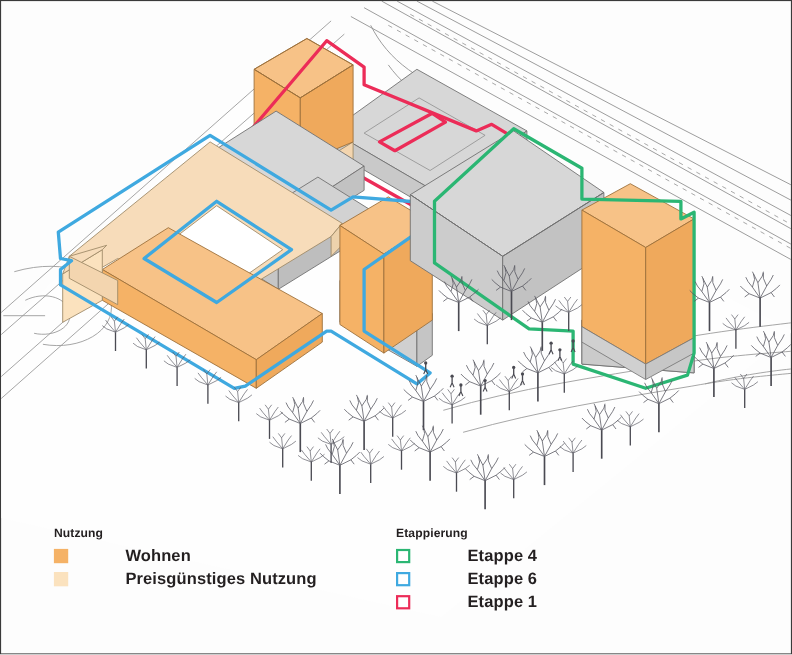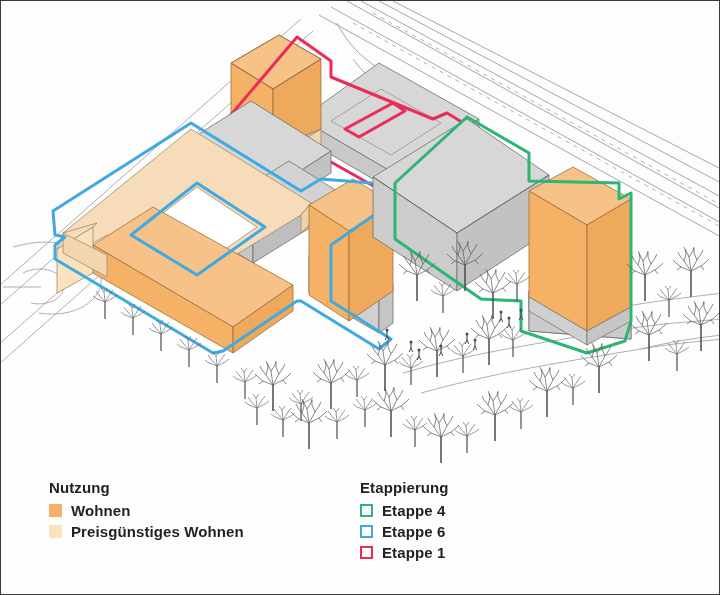--- a/index.html
+++ b/index.html
@@ -28,21 +28,21 @@
     box-sizing:border-box;
   }
   .legend-col{
     position:absolute;
     top:0;
   }
   .legend-col.left{left:48px;}
   .legend-col.right{left:359px;}
 
   .legend-title{
-    font-size:15px;
+    font-size:11px;
     font-weight:bold;
     color:#231f20;
     letter-spacing:0.1px;
     margin:0 0 4px 0;
     white-space:nowrap;
   }
   .legend-row{
     display:flex;
     align-items:center;
     height:20px;
@@ -59,20 +59,21 @@
     background:#ffffff;
     border-width:2px;
     border-style:solid;
   }
   .legend-label{
     font-size:15px;
     font-weight:bold;
     color:#231f20;
     line-height:15px;
     letter-spacing:0.1px;
+    margin-left:43px;
   }
 </style>
 </head>
 <body>
 
 <div id="page">
 
   <svg id="drawing" viewBox="0 0 720 595">
 
     <defs>
@@ -305,21 +306,21 @@
     <div class="legend-col left">
       <div class="legend-title">Nutzung</div>
 
       <div class="legend-row">
         <span class="swatch" style="background:#F5B266;"></span>
         <span class="legend-label">Wohnen</span>
       </div>
 
       <div class="legend-row">
         <span class="swatch" style="background:#FBE2BE;"></span>
-        <span class="legend-label">Preisgünstiges Wohnen</span>
+        <span class="legend-label">Preisgünstiges Nutzung</span>
       </div>
 
     </div>
 
     <div class="legend-col right">
       <div class="legend-title">Etappierung</div>
 
       <div class="legend-row">
         <span class="swatch outline" style="border-color:#2BB673;"></span>
         <span class="legend-label">Etappe 4</span>

